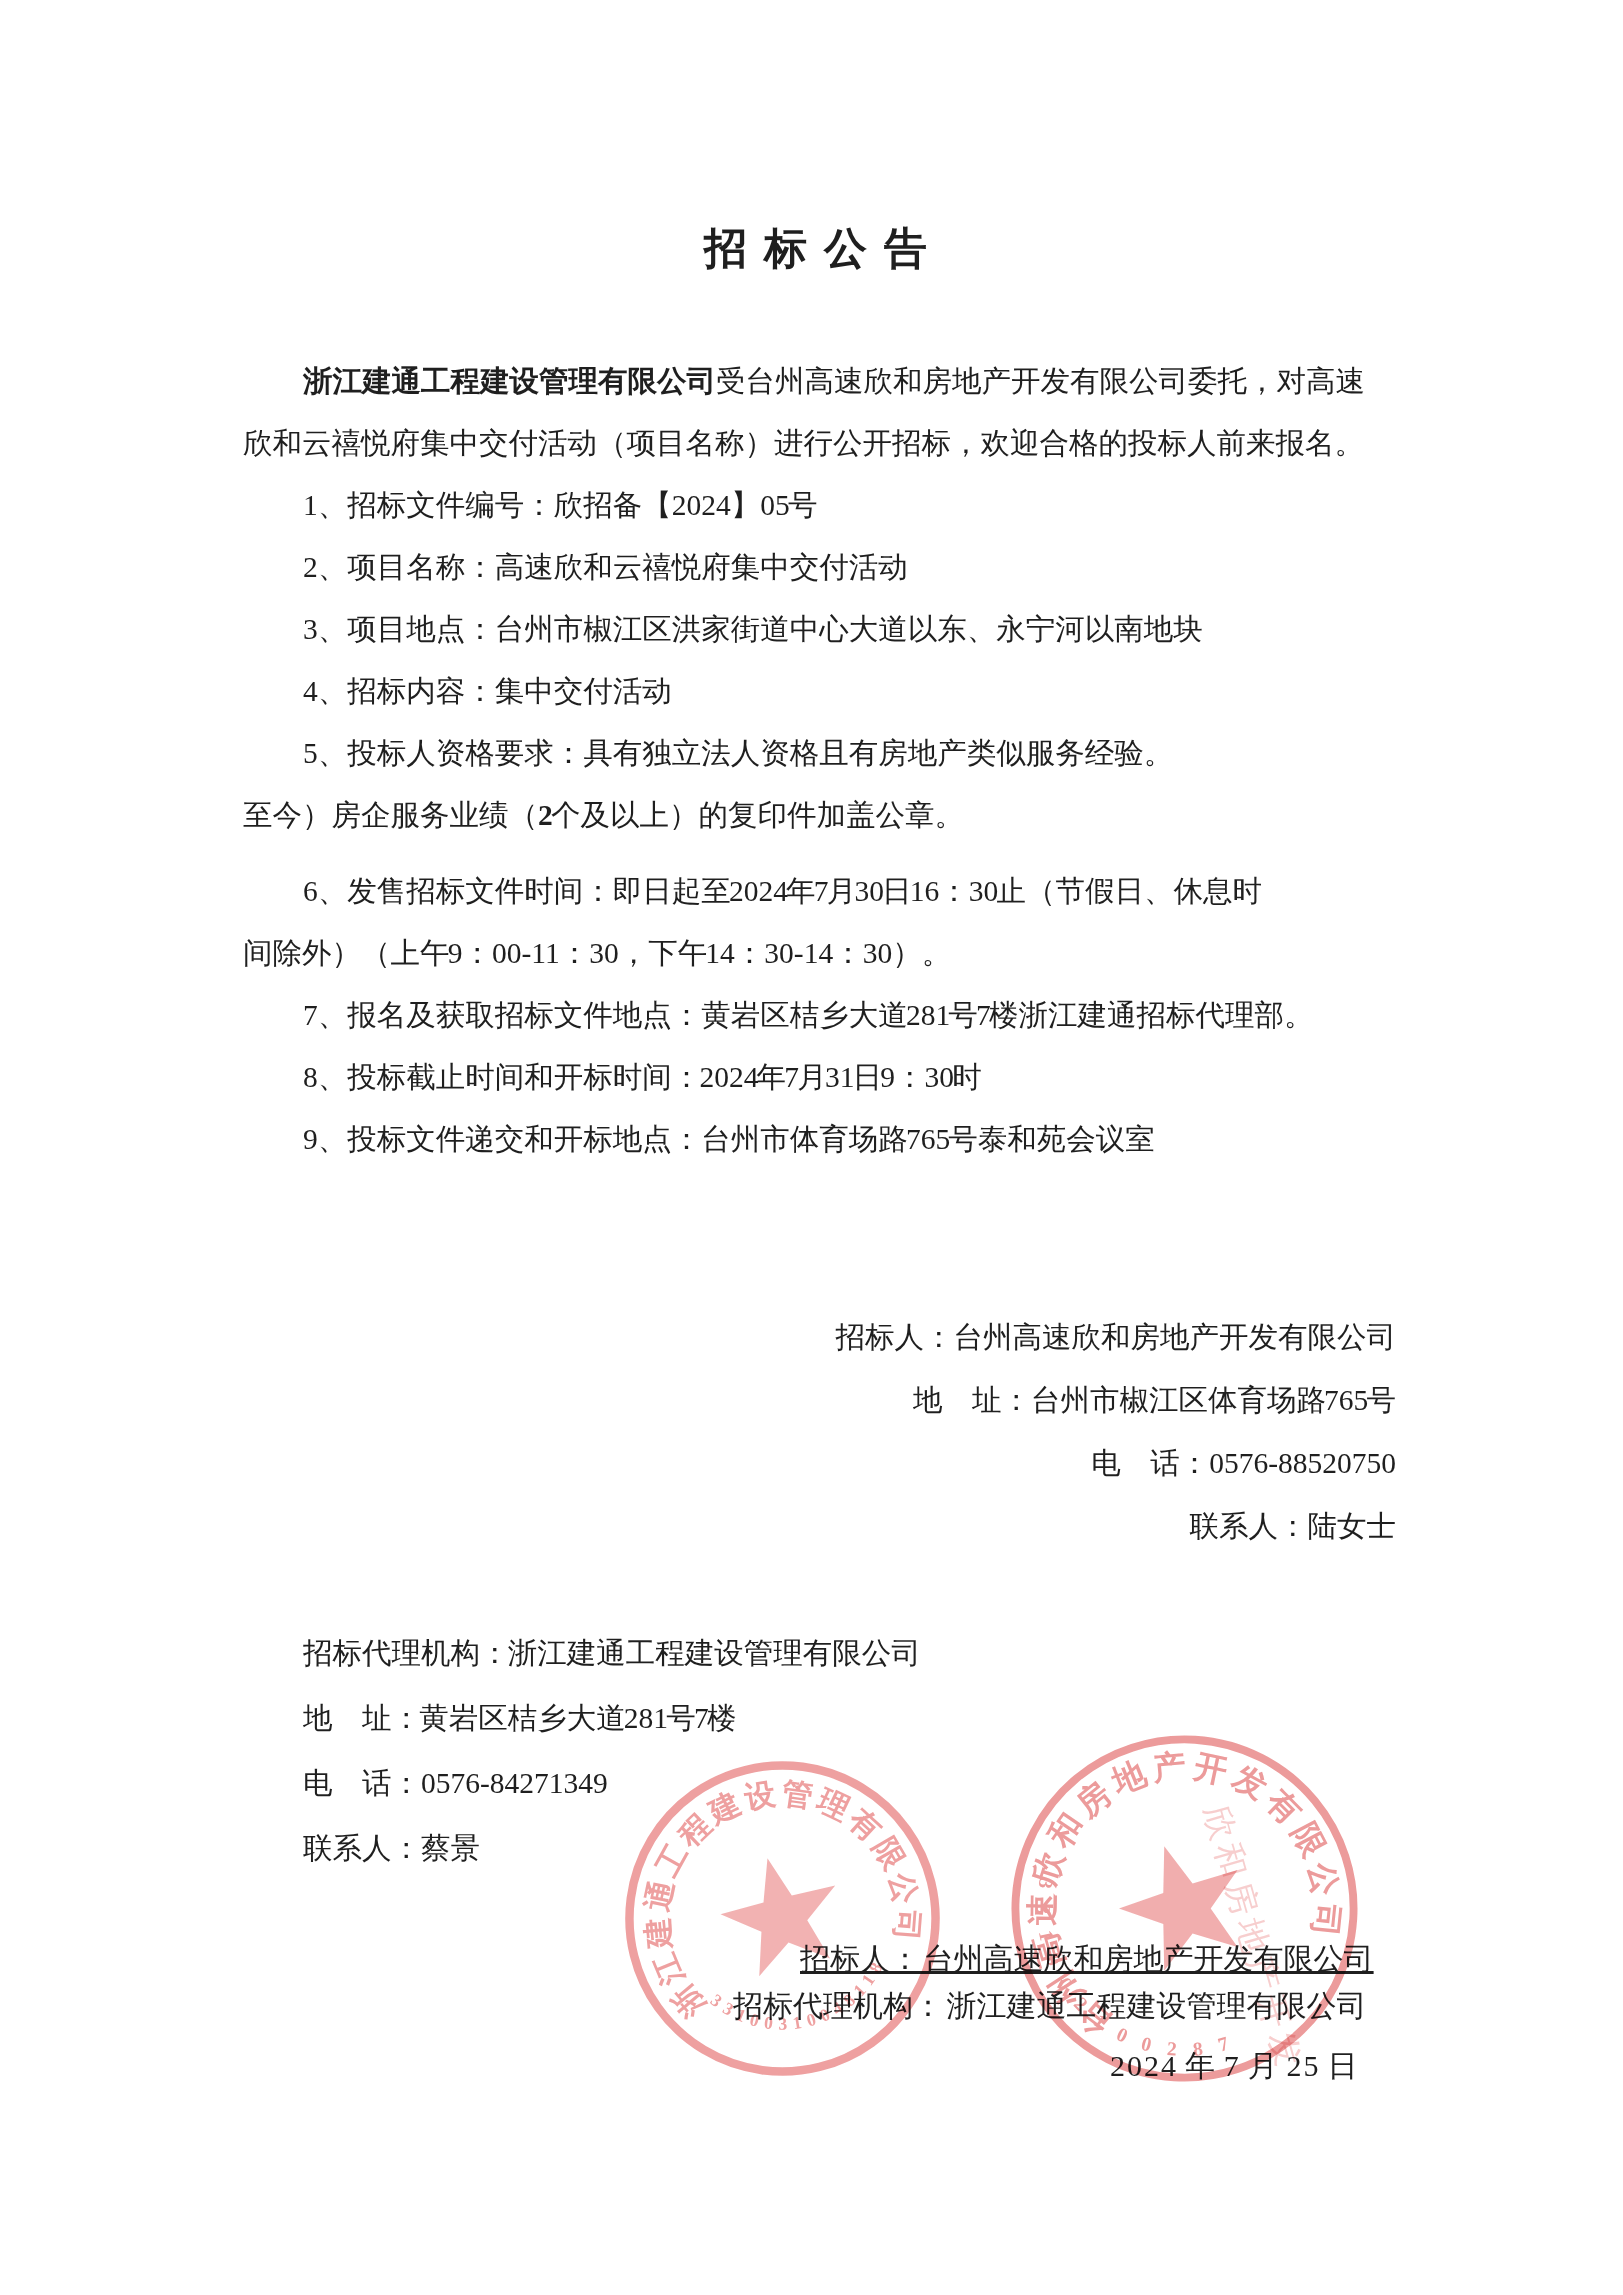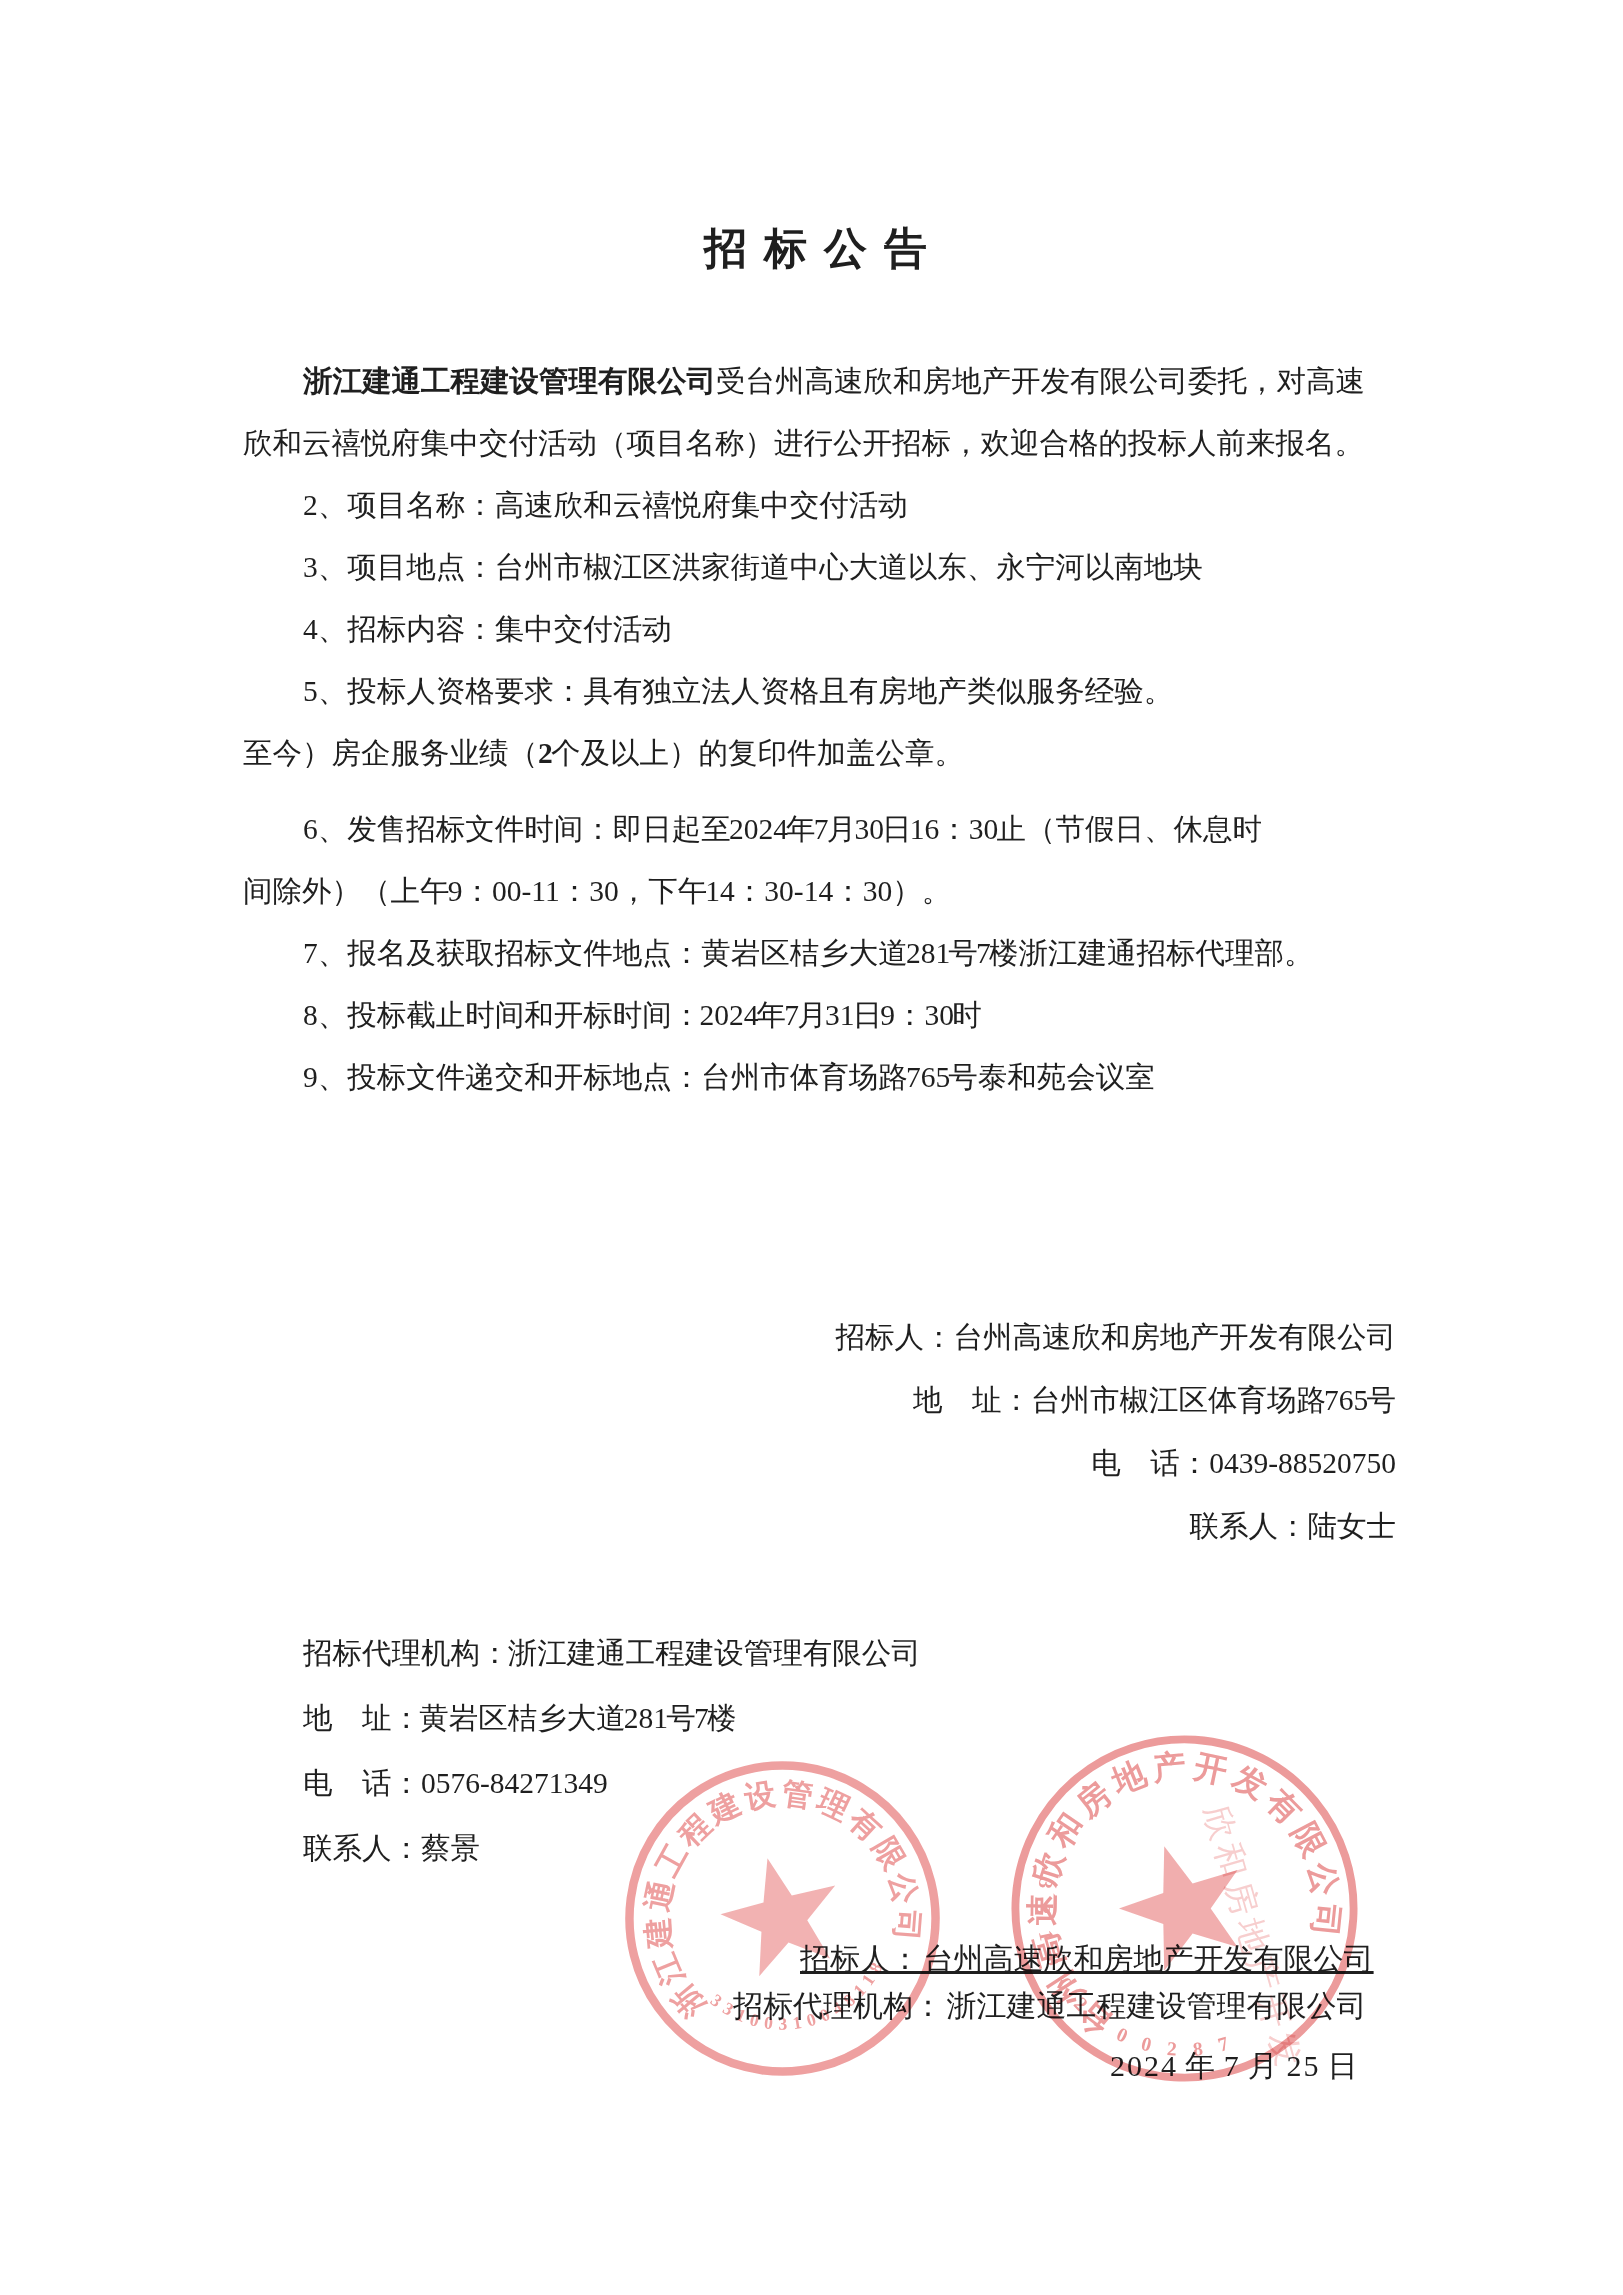--- a/index.html
+++ b/index.html
@@ -50,36 +50,37 @@
 </head>
 <body>
 
 <div class="page">
 
   <h1 class="title">招标公告</h1>
 
   <div class="body-text">
     <div class="ln indent"><span class="b">浙江建通工程建设管理有限公司</span><span>受台州高速欣和房地产开发有限公司委托，对</span><span class="u">高速</span></div>
     <div class="ln"><span class="u">欣和云禧悦府集中交付活动</span><span>（项目名称）进行公开招标，欢迎合格的投标人前来报名。</span></div>
+    <div class="ln indent"><span>1、招标文件编号：欣招备【2024】05 号</span></div>
     <div class="ln indent"><span>2、项目名称：</span><span class="u">高速欣和云禧悦府集中交付活动</span></div>
     <div class="ln indent"><span>3、项目地点：</span><span class="u">台州市椒江区洪家街道中心大道以东、永宁河以南地块</span></div>
     <div class="ln indent"><span>4、招标内容：</span><span class="u">集中交付活动</span></div>
     <div class="ln indent"><span>5、投标人资格要求：具有独立法人资格且有房地产类似服务经验。</span></div>
     <div class="ln"><span>至今）房企服务业绩（</span><span class="b">2</span><span> 个及以上）的复印件加盖公章。</span></div>
     <div class="ln indent gap"><span>6、发售招标文件时间：即日起至 </span><span class="u">2024</span><span> 年</span><span class="u"> 7 </span><span>月</span><span class="u"> 30 </span><span>日 16：30 止（节假日、休息时</span></div>
     <div class="ln"><span>间除外）（上午 9：00-11：30，下午 14：30-14：30）。</span></div>
     <div class="ln indent"><span>7、报名及获取招标文件地点：黄岩区桔乡大道 281 号 7 楼浙江建通招标代理部。</span></div>
     <div class="ln indent"><span>8、投标截止时间和开标时间：</span><span class="u"> 2024 </span><span>年</span><span class="u"> 7 </span><span>月</span><span class="u"> 31 </span><span>日 9：30 时</span></div>
     <div class="ln indent"><span>9、投标文件递交和开标地点：台州市体育场路 765 号泰和苑会议室</span></div>
   </div>
 
   <div class="contact c1">
     <div class="ln">招标人：台州高速欣和房地产开发有限公司</div>
     <div class="ln">地　址：台州市椒江区体育场路 765 号</div>
-    <div class="ln">电　话：0439-88520750</div>
+    <div class="ln">电　话：0576-88520750</div>
     <div class="ln">联系人：陆女士</div>
   </div>
 
   <div class="contact c2">
     <div class="ln">招标代理机构： 浙江建通工程建设管理有限公司</div>
     <div class="ln">地　址： 黄岩区桔乡大道 281 号 7 楼</div>
     <div class="ln">电　话：0576-84271349</div>
     <div class="ln">联系人：蔡景</div>
   </div>
 

